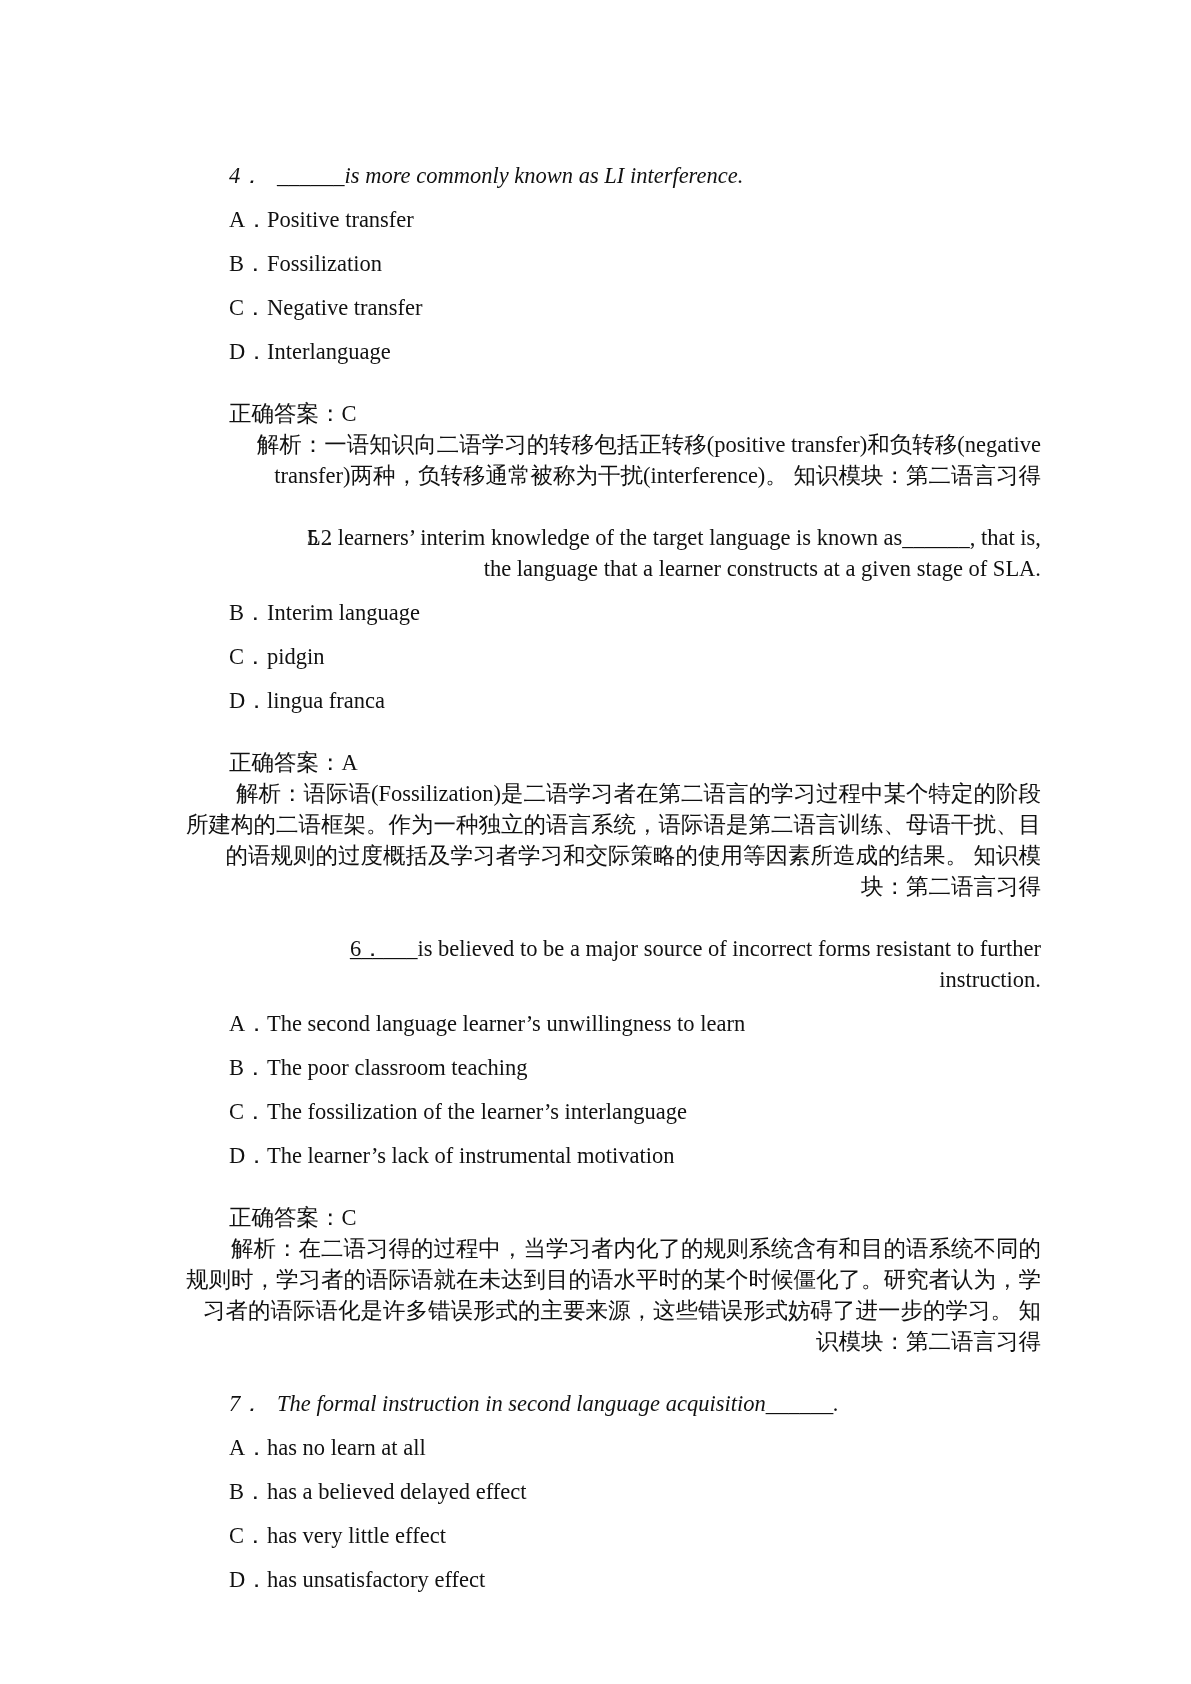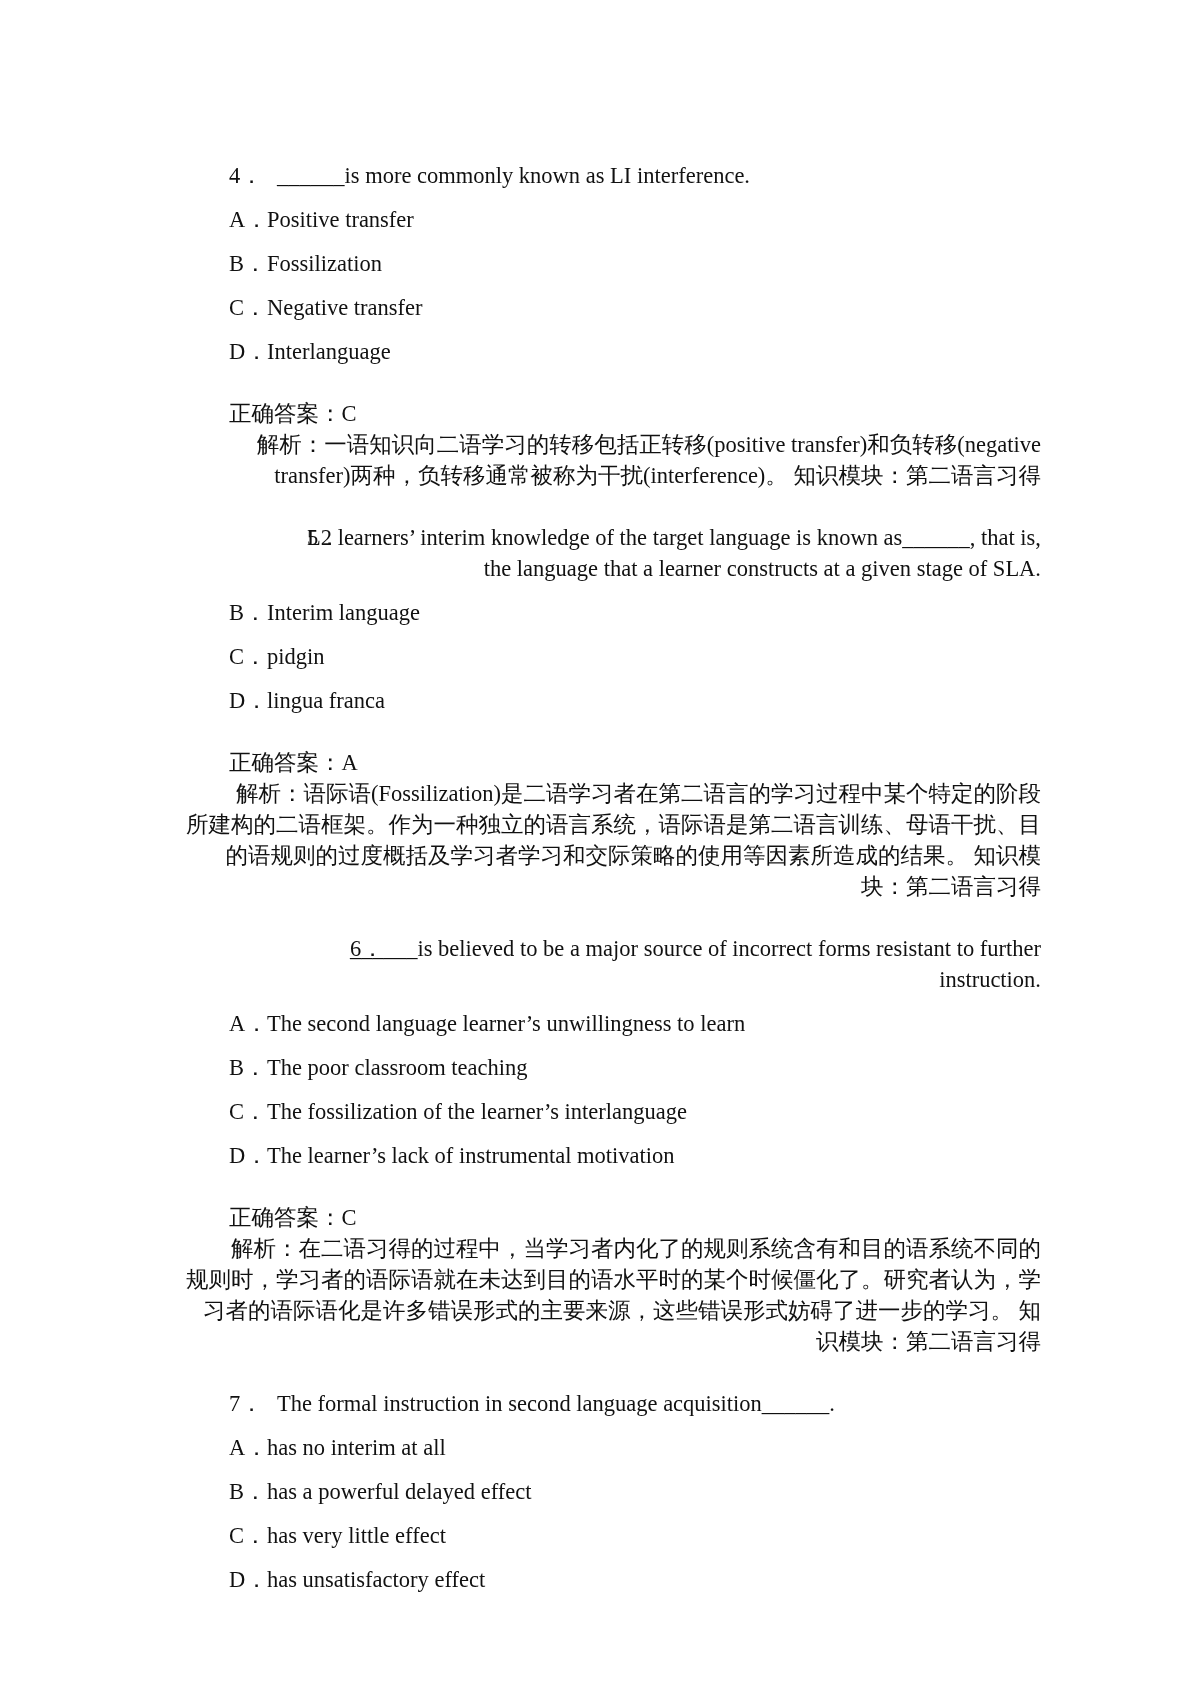--- a/index.html
+++ b/index.html
@@ -3,21 +3,21 @@
   <meta charset="utf-8">
   <style>
     html, body { margin: 0; padding: 0; background: #ffffff; }
     body {
       width: 1191px; height: 1684px; position: relative; overflow: hidden;
       font-family: "Liberation Serif", "DejaVu Serif", serif;
       color: #111111; font-size: 22.5px;
     }
     .page { position: absolute; left: 181px; top: 160px; width: 860px; }
     .line { line-height: 31px; white-space: nowrap; }
-    .indent { padding-left: 48px; }
+    .indent { padding-left: 48px; font-style: italic; }
     .num { display: inline-block; width: 48px; }
     .opt { padding-left: 48px; margin-top: 13px; }
     .opt .key { display: inline-block; width: 38px; }
     .gap { height: 31px; }
     .ans { padding-left: 48px; }
     .expl { text-indent: 48px; white-space: normal; line-height: 31px; text-align: right; }
     .q-block + .q-block { margin-top: 31px; }
   </style>
 </head>
 <body>
@@ -51,19 +51,19 @@
     <div class="line opt"><span class="key">B．</span><span>The poor classroom teaching</span></div>
     <div class="line opt"><span class="key">C．</span><span>The fossilization of the learner’s interlanguage</span></div>
     <div class="line opt"><span class="key">D．</span><span>The learner’s lack of instrumental motivation</span></div>
     <div class="gap"></div>
     <div class="line ans"><span>正确答案：</span><span>C</span></div>
     <div class="expl">解析：在二语习得的过程中，当学习者内化了的规则系统含有和目的语系统不同的规则时，学习者的语际语就在未达到目的语水平时的某个时候僵化了。研究者认为，学习者的语际语化是许多错误形式的主要来源，这些错误形式妨碍了进一步的学习。 知识模块：第二语言习得</div>
   </div>
 
   <div class="q-block">
     <div class="line indent"><span class="num">7．</span><span>The formal instruction in second language acquisition______.</span></div>
-    <div class="line opt"><span class="key">A．</span><span>has no interim at all</span></div>
-    <div class="line opt"><span class="key">B．</span><span>has a powerful delayed effect</span></div>
+    <div class="line opt"><span class="key">A．</span><span>has no learn at all</span></div>
+    <div class="line opt"><span class="key">B．</span><span>has a believed delayed effect</span></div>
     <div class="line opt"><span class="key">C．</span><span>has very little effect</span></div>
     <div class="line opt"><span class="key">D．</span><span>has unsatisfactory effect</span></div>
   </div>
 
 </div>
 
 </body></html>

